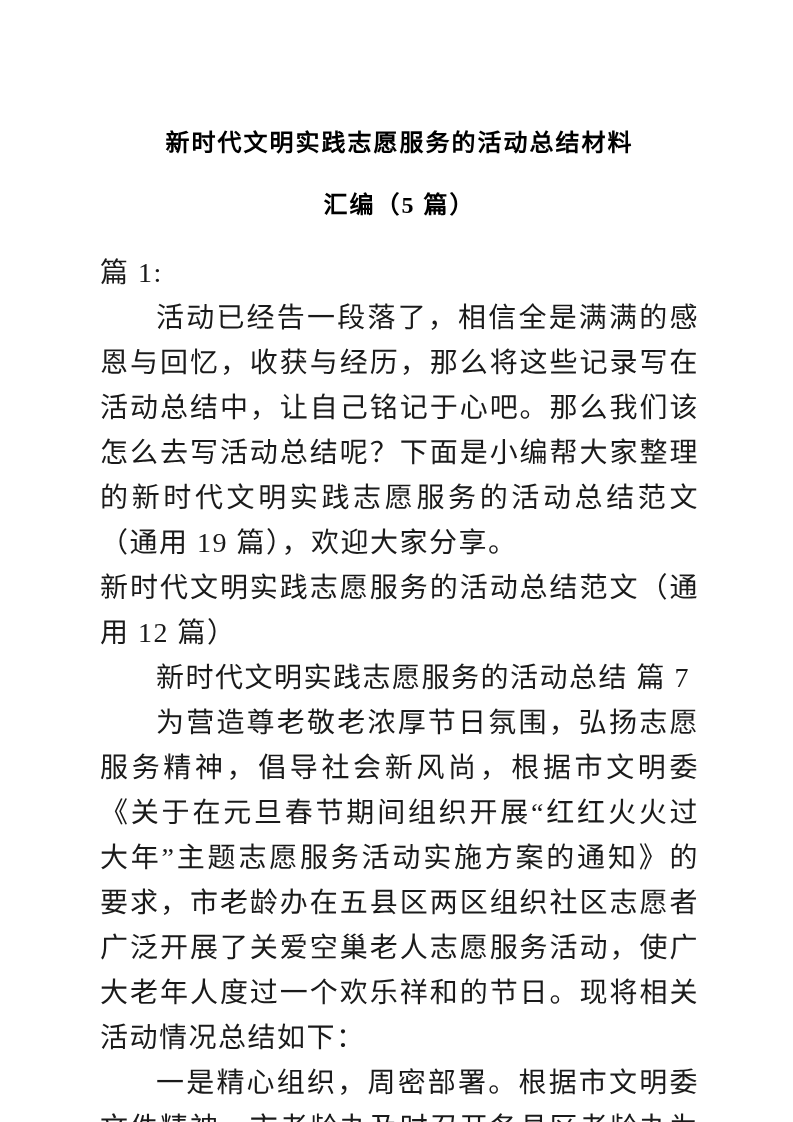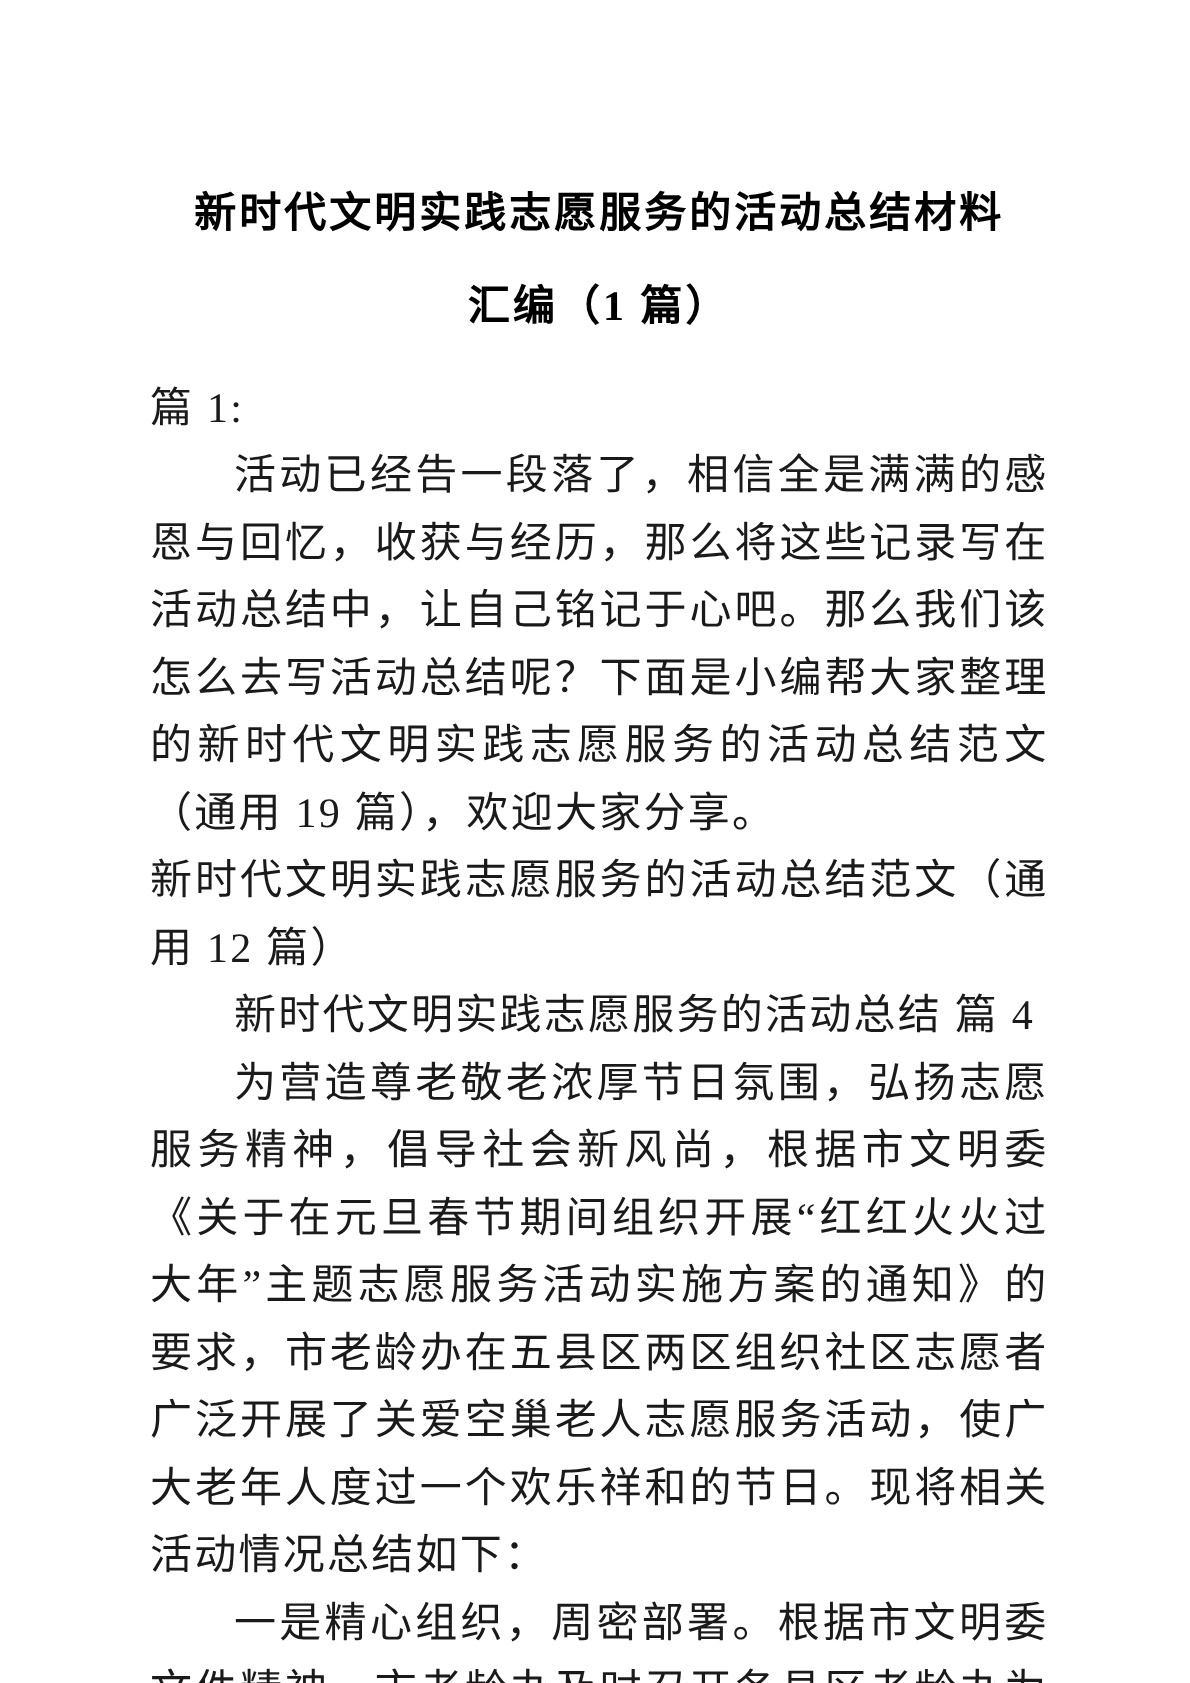--- a/index.html
+++ b/index.html
@@ -14,21 +14,21 @@
     background: #ffffff;
     overflow: hidden;
     box-sizing: border-box;
     padding: 112px 94px 40px 100px;
     font-family: "Liberation Serif", "DejaVu Serif", serif;
     color: #1a1a1a;
   }
   .doc-title {
     margin: 0 0 14px 0;
     padding: 0;
-    font-size: 28px;
+    font-size: 24px;
     font-weight: bold;
     color: #000000;
     text-align: center;
     line-height: 62px;
     letter-spacing: 2px;
   }
   .title-line {
     display: block;
     white-space: nowrap;
   }
@@ -49,28 +49,28 @@
     text-indent: 0;
   }
 </style>
 </head>
 <body>
 
 <div class="page">
 
   <h1 class="doc-title">
     <span class="title-line">新时代文明实践志愿服务的活动总结材料</span>
-    <span class="title-line">汇编（1 篇）</span>
+    <span class="title-line">汇编（5 篇）</span>
   </h1>
 
   <p class="para no-indent">篇 1:</p>
 
   <p class="para indent">活动已经告一段落了，相信全是满满的感恩与回忆，收获与经历，那么将这些记录写在活动总结中，让自己铭记于心吧。那么我们该怎么去写活动总结呢？下面是小编帮大家整理的新时代文明实践志愿服务的活动总结范文（通用 19 篇），欢迎大家分享。</p>
 
   <p class="para no-indent">新时代文明实践志愿服务的活动总结范文（通用 12 篇）</p>
 
-  <p class="para indent">新时代文明实践志愿服务的活动总结 篇 4</p>
+  <p class="para indent">新时代文明实践志愿服务的活动总结 篇 7</p>
 
   <p class="para indent">为营造尊老敬老浓厚节日氛围，弘扬志愿服务精神，倡导社会新风尚，根据市文明委《关于在元旦春节期间组织开展“红红火火过大年”主题志愿服务活动实施方案的通知》的要求，市老龄办在五县区两区组织社区志愿者广泛开展了关爱空巢老人志愿服务活动，使广大老年人度过一个欢乐祥和的节日。现将相关活动情况总结如下：</p>
 
   <p class="para indent">一是精心组织，周密部署。根据市文明委文件精神，市老龄办及时召开各县区老龄办为“空巢”老人志愿服务活动专题会，要求各县区结合自身实际，认真组织社区志愿者到敬老院、福利院、光荣院等养老机构及空巢老人家中开展送温暖、“邻里一家亲”等形式的“一对一、一对多”志愿服</p>
 
 </div>
 
 </body></html>

